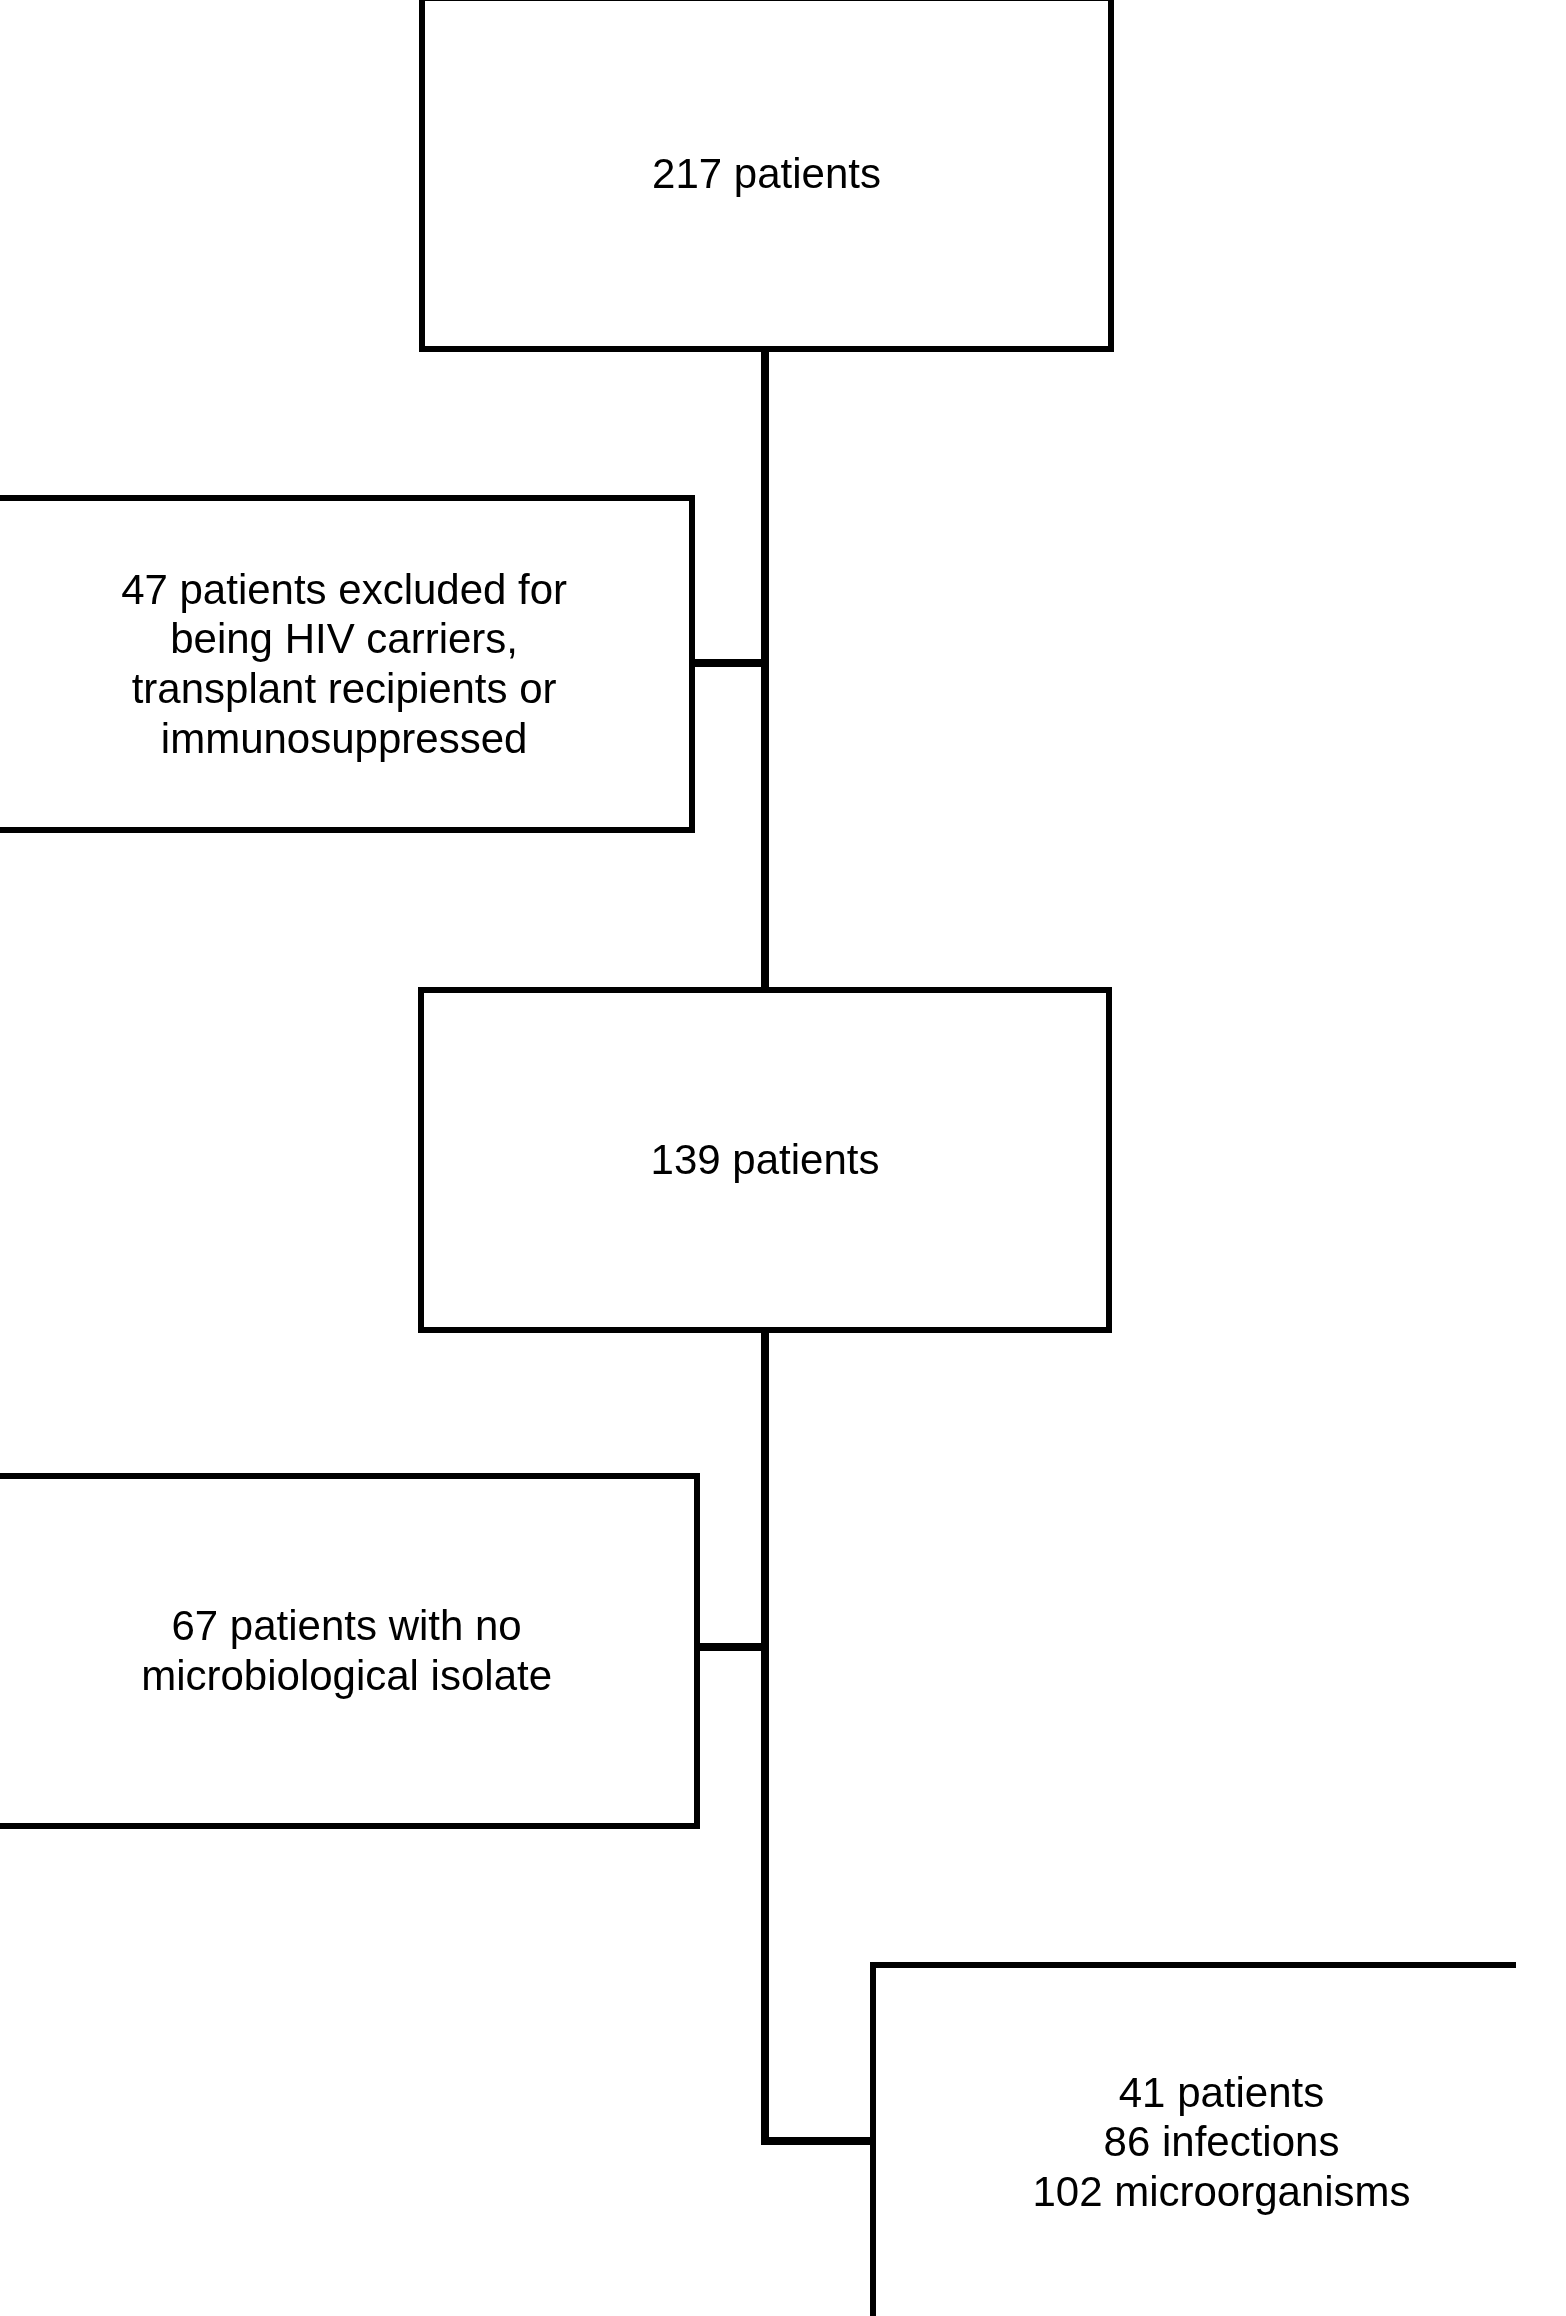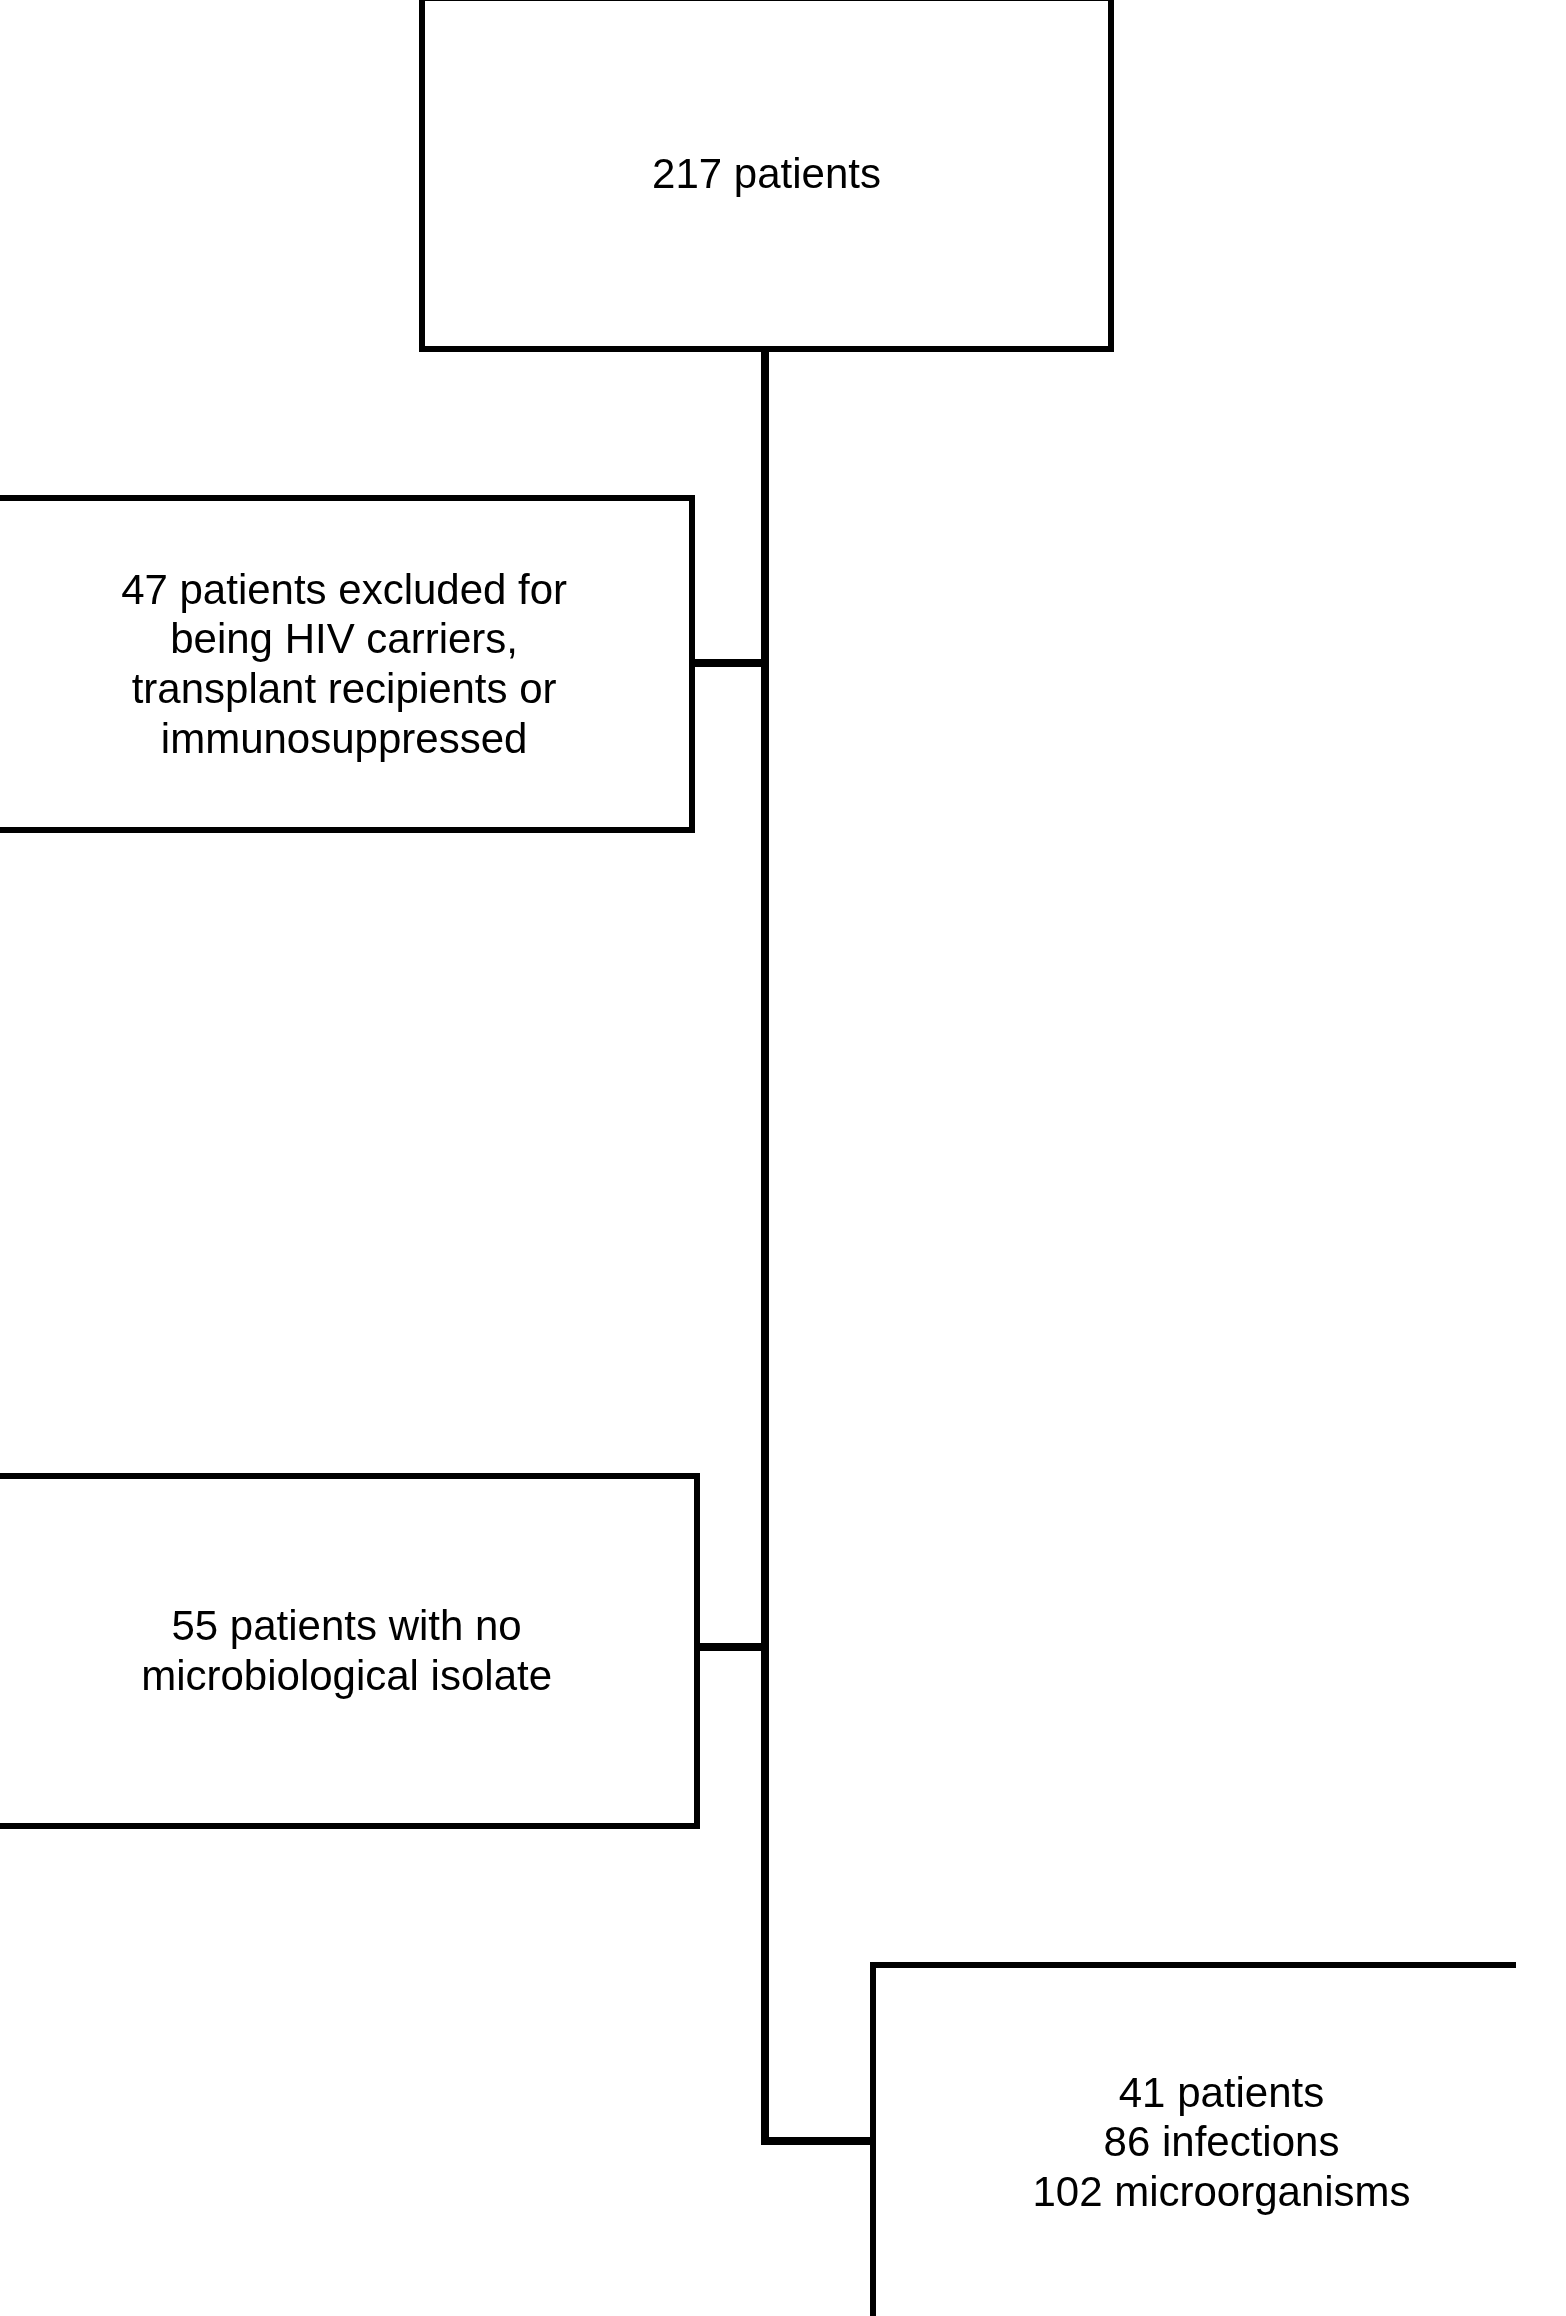--- a/index.html
+++ b/index.html
@@ -69,23 +69,26 @@
     <span class="flow-box-text">217 patients</span>
   </div>
 
   <div class="flow-box" id="box-excluded-hiv">
     <span class="flow-box-text">47 patients excluded for
 being HIV carriers,
 transplant recipients or
 immunosuppressed</span>
   </div>
 
+  <div class="flow-box" id="box-eligible">
+    <span class="flow-box-text">139 patients</span>
+  </div>
 
   <div class="flow-box" id="box-excluded-noisolate">
-    <span class="flow-box-text">55 patients with no
+    <span class="flow-box-text">67 patients with no
 microbiological isolate</span>
   </div>
 
   <div class="flow-box" id="box-final">
     <span class="flow-box-text">41 patients
 86 infections
 102 microorganisms</span>
   </div>
 
 </div>

